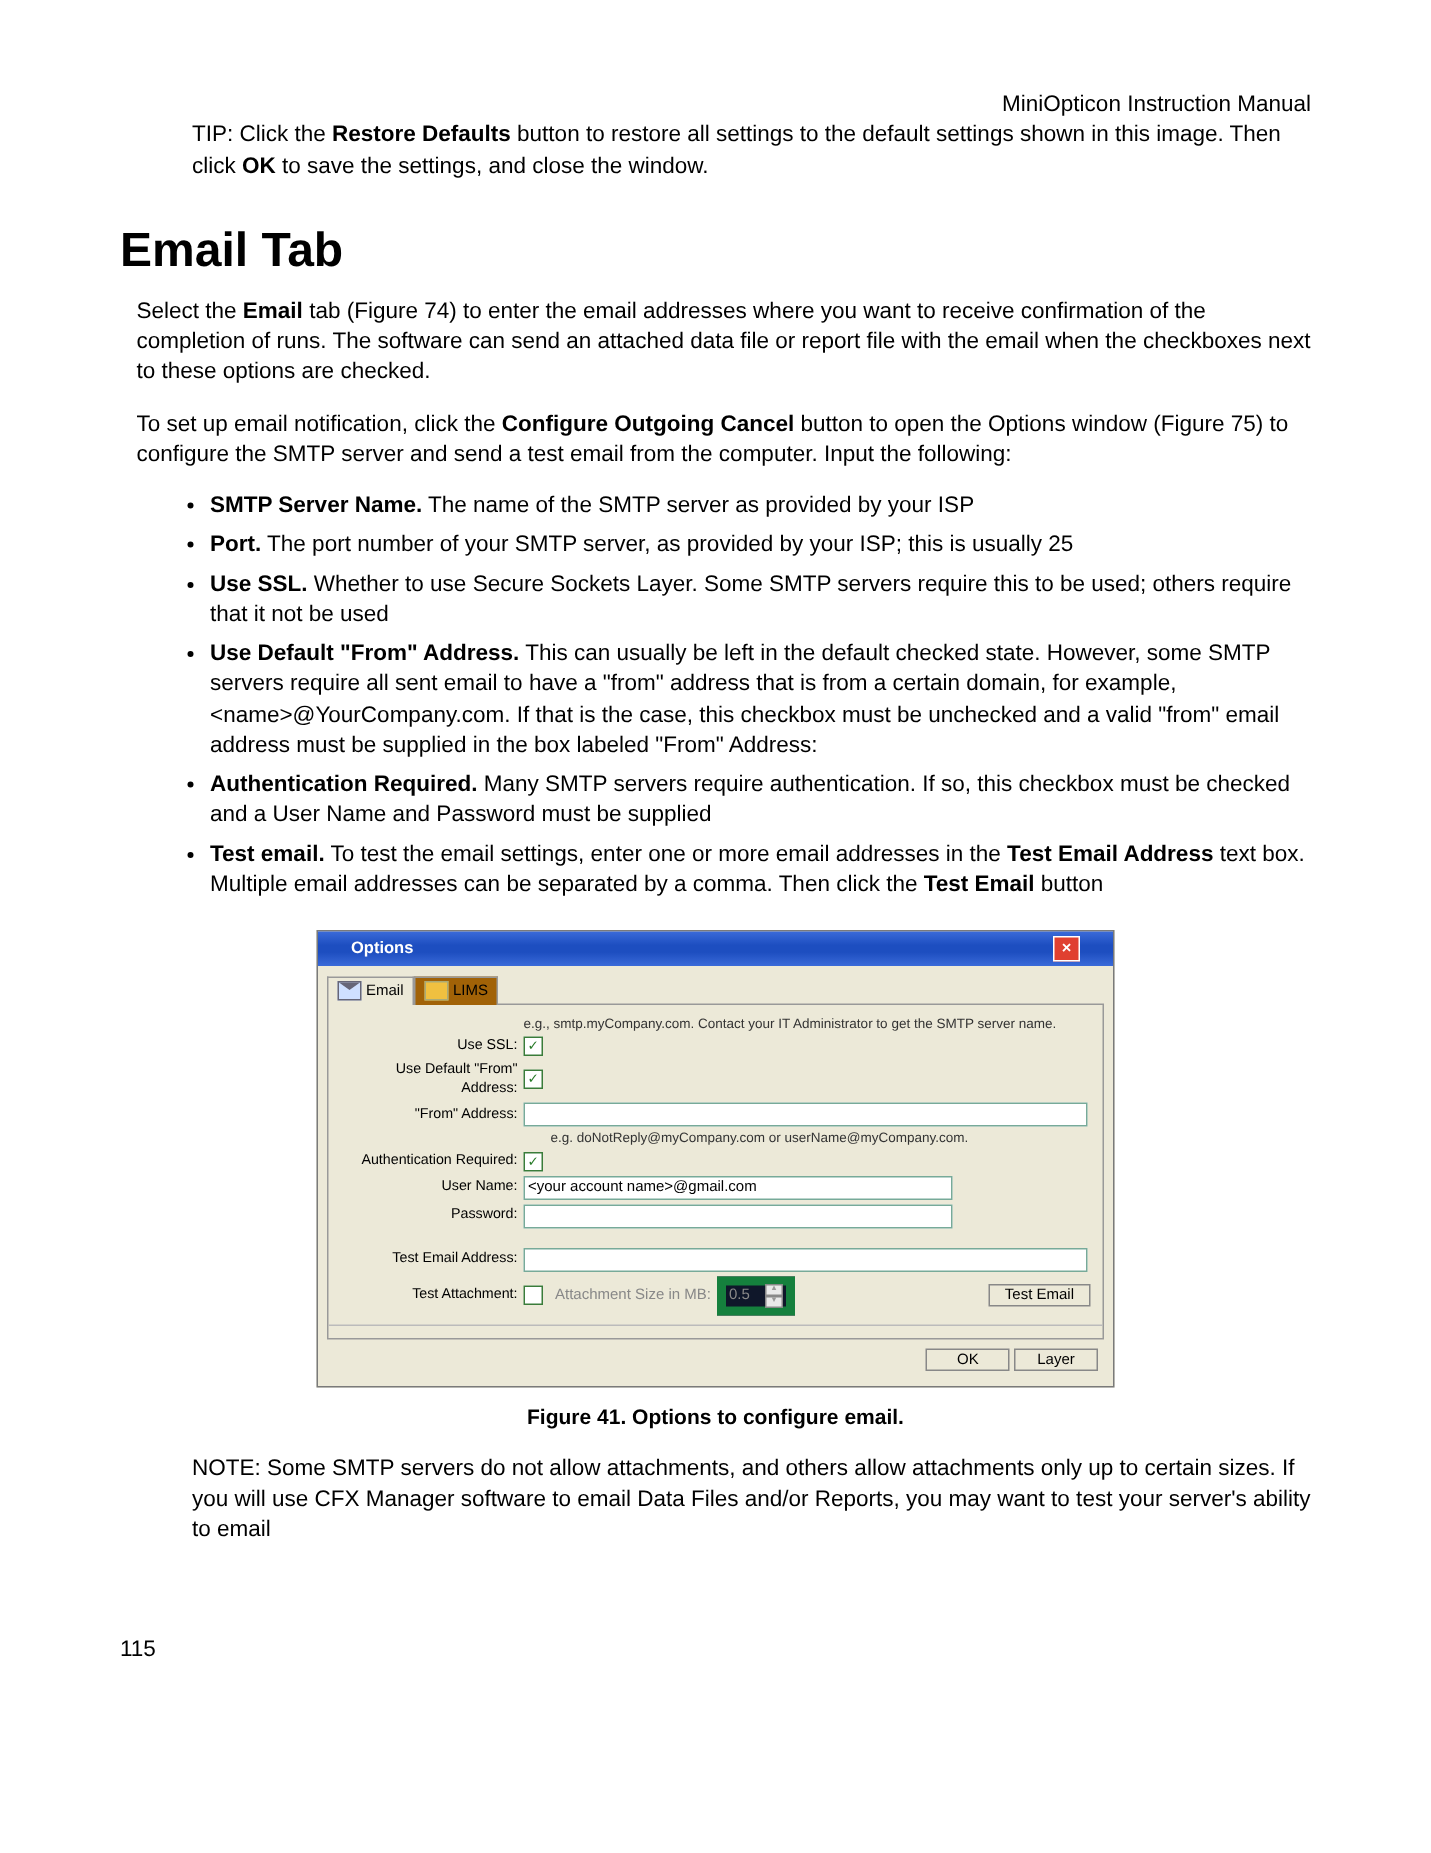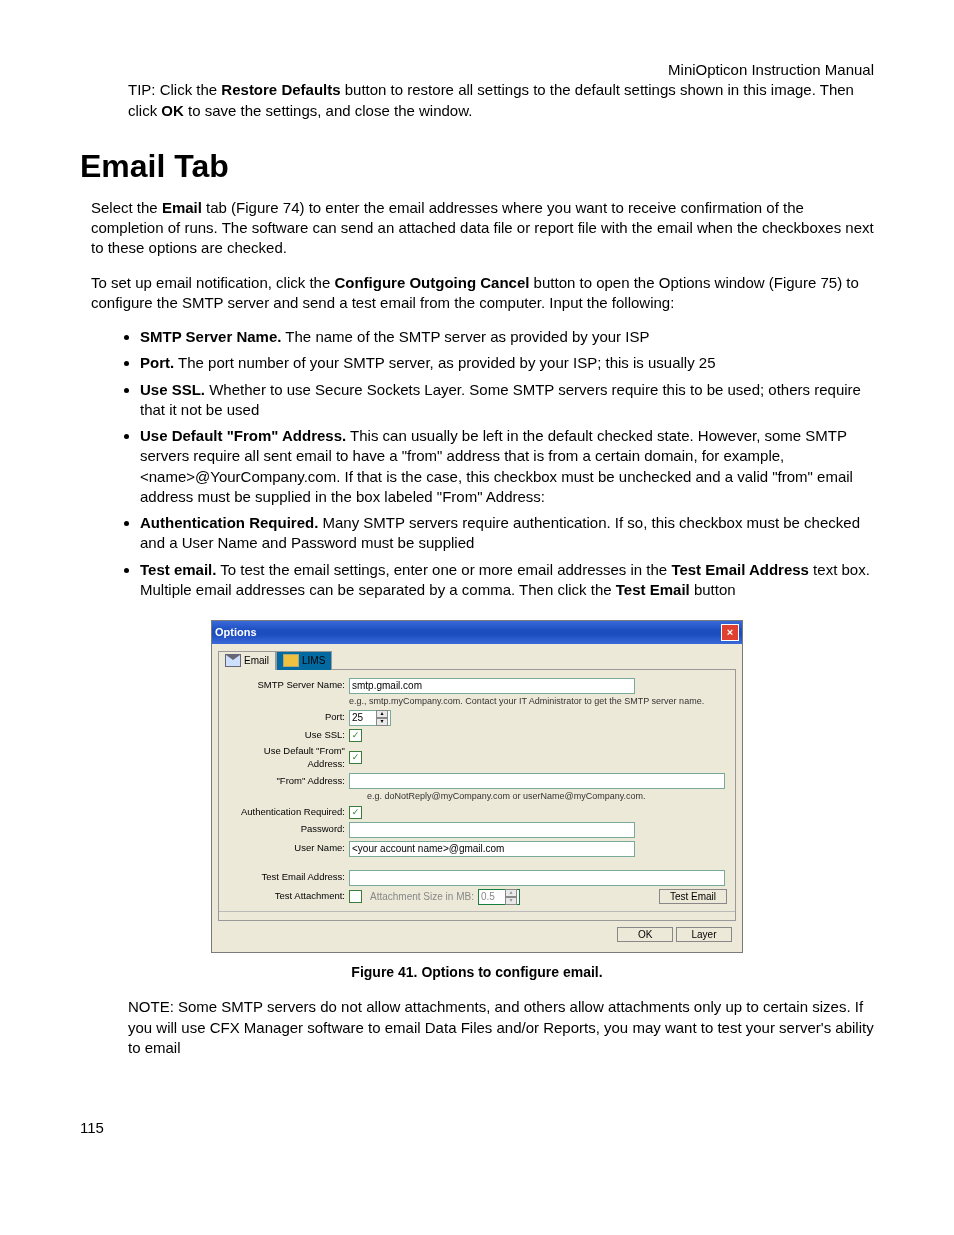--- a/index.html
+++ b/index.html
@@ -29,41 +29,41 @@
   }
   p { margin: 0 0 14px 11px; }
   ul { margin: 0 0 14px 0; padding-left: 60px; }
   li { margin-bottom: 6px; }
   .bold { font-weight: bold; }
   .figcap { text-align:center; font-weight:bold; margin:10px 0 16px 0; font-size:14px;}
   .page-num { text-align:left; margin-top:60px; font-size:15px;}
 
   
   .dialog-wrap { margin: 20px auto 4px auto; width: 530px; border:1px solid #7a7a7a; background:#ece9d8; font-size:10px; font-family: Tahoma, Arial, sans-serif; }
-  .titlebar { background: linear-gradient(to bottom,#3a6ad9,#1d4ec0 40%,#1d4ec0 60%,#3a6ad9); color:#fff; padding:3px 3px; display:flex; justify-content:space-between; align-items:center; font-weight:bold; font-size:11px;}
+  .titlebar { background: linear-gradient(to bottom,#3a6ad9,#1d4ec0 40%,#1d4ec0 60%,#3a6ad9); color:#fff; padding:3px 22px; display:flex; justify-content:space-between; align-items:center; font-weight:bold; font-size:11px;}
   .closebtn { background:#e04030; border:1px solid #fff; width:16px; height:15px; display:flex; align-items:center; justify-content:center; color:#fff; font-size:11px; font-weight:bold;}
   .dialog-body { padding:6px; }
   .tabs { display:flex; gap:0; }
   .tab { background:#ece9d8; border:1px solid #999; border-bottom:none; padding:2px 6px; display:flex; align-items:center; gap:3px; position:relative; top:1px;}
-  .tab.inactive { background:#0369a1; }
+  .tab.inactive { background:#a16207; }
   .tab-icon { width:14px; height:11px; display:inline-block; }
   .tab-icon.mail { border:1px solid #667; background:#cfe0ff; position:relative; }
   .tab-icon.mail::after{content:"";position:absolute;left:0;right:0;top:0;border-left:7px solid transparent;border-right:7px solid transparent;border-top:5px solid #667;}
   .tab-icon.lims { background:#f0c040; border:1px solid #aa7; }
   .panel { border:1px solid #999; background:#ece9d8; padding:8px 8px 8px 8px; }
   .frow { display:flex; align-items:center; margin-bottom:3px; }
   .flabel { width:118px; text-align:right; padding-right:4px; font-size:9.5px;}
   input[type=text].tx, .spinbox { border:1px solid #7a9; background:#fff; font-size:10px; height:14px; padding:0 2px; font-family:inherit;}
   .spinbox { display:inline-flex; align-items:center; }
   .spinbox input { border:none; width:22px; font-size:10px; height:12px; padding:0;}
   .spinbtns { display:flex; flex-direction:column; margin-left:2px;}
   .spinbtns div { width:10px; height:6px; border:1px solid #888; font-size:6px; line-height:4px; text-align:center; background:#e9e9e9;}
   .chk { width:11px; height:11px; border:1px solid #3a7c3a; background:#fff; display:inline-flex; align-items:center; justify-content:center; color:#2a7c2a; font-size:9px; line-height:9px;}
   .hint { font-size:9px; color:#333; margin-left:122px; margin-top:-2px; margin-bottom:3px;}
-  .disabled-input { background:#ffffff; border:1px solid #15803d; color:#999;}
+  .disabled-input { background:#0f172a; border:6px solid #15803d; color:#999;}
   .btn { border:1px solid #888; background:#ece9d8; padding:1px 10px; font-size:10px; font-family:inherit;}
   .button-row { text-align:right; padding:6px 4px 4px 4px; }
   .divline { border-top:1px solid #bbb; margin:6px -8px 0 -8px;}
 </style>
 </head>
 <body>
 
 <div class="header-right">MiniOpticon Instruction Manual</div>
 
 <div class="indent-block">
@@ -100,36 +100,22 @@
         <span class="tab-icon mail"></span>
         <span>Email</span>
       </div>
       <div class="tab inactive">
         <span class="tab-icon lims"></span>
         <span>LIMS</span>
       </div>
     </div>
     <div class="panel">
 
-      <div class="frow">
-        <div class="flabel">SMTP Server Name:</div>
-        <input type="text" class="tx" style="width: 280px;" value="smtp.gmail.com">
-      </div>
       <div class="hint">e.g., smtp.myCompany.com. Contact your IT Administrator to get the SMTP server name.</div>
 
-      <div class="frow">
-        <div class="flabel">Port:</div>
-        <div class="spinbox">
-          <input type="text" value="25" style="">
-          <div class="spinbtns">
-              <div>▴</div>
-              <div>▾</div>
-            </div>
-        </div>
-      </div>
 
       <div class="frow">
         <div class="flabel">Use SSL:</div>
         <div class="chk">✓</div>
       </div>
 
       <div class="frow">
         <div class="flabel">Use Default "From" Address:</div>
         <div class="chk">✓</div>
       </div>
@@ -139,27 +125,27 @@
         <input type="text" class="tx disabled-input" style="width: 370px;" disabled="">
       </div>
       <div class="hint" style="margin-left:140px">e.g. doNotReply@myCompany.com or userName@myCompany.com.</div>
 
       <div class="frow">
         <div class="flabel">Authentication Required:</div>
         <div class="chk">✓</div>
       </div>
 
       <div class="frow">
-        <div class="flabel">Password:</div>
-        <input type="text" class="tx" style="width: 280px;">
+        <div class="flabel">User Name:</div>
+        <input type="text" class="tx" style="width: 280px;" value="&lt;your account name&gt;@gmail.com">
       </div>
 
       <div class="frow">
-        <div class="flabel">User Name:</div>
-        <input type="text" class="tx" style="width: 280px;" value="&lt;your account name&gt;@gmail.com">
+        <div class="flabel">Password:</div>
+        <input type="text" class="tx" style="width: 280px;">
       </div>
 
       <div style="height:10px"></div>
 
       <div class="frow">
         <div class="flabel">Test Email Address:</div>
         <input type="text" class="tx" style="width: 370px;">
       </div>
 
       <div class="frow">

